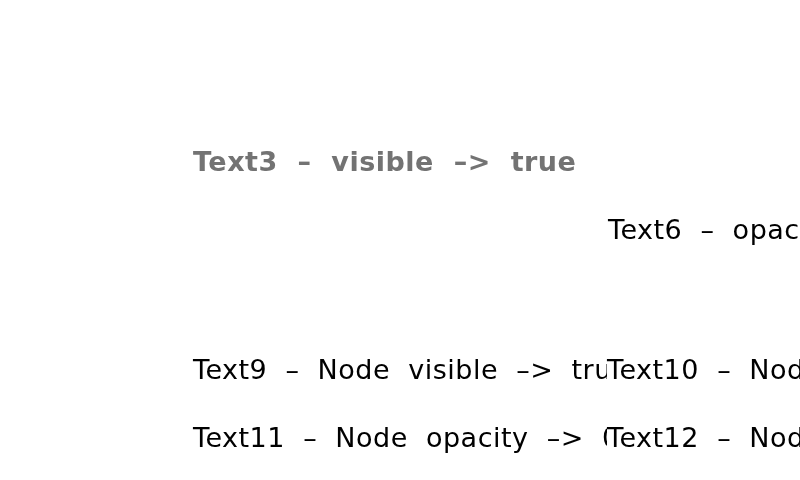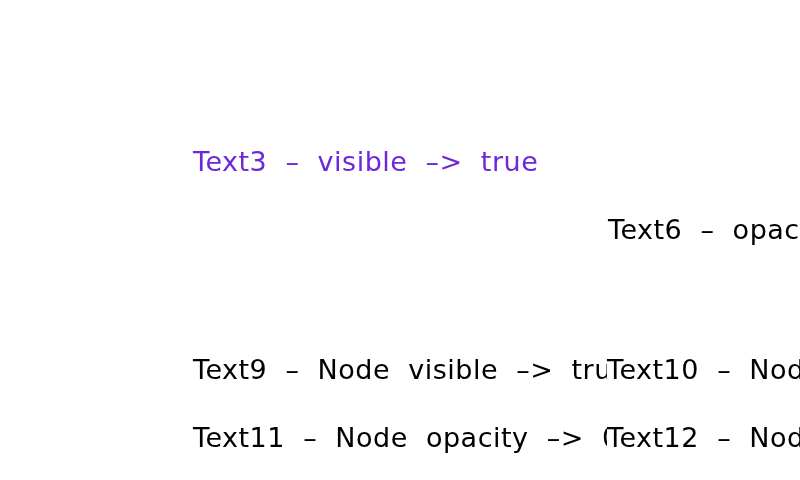--- a/index.html
+++ b/index.html
@@ -27,19 +27,19 @@
     font-family: "DejaVu Sans", sans-serif;
   }
   
   .layer-base    { z-index: 1; }
   .layer-overlay { z-index: 2; }
 </style>
 </head>
 <body>
 
 <div id="canvas" style="width: 800px; height: 480px; background: rgb(255, 255, 255);">
-    <div class="label layer-base" style="left: 193px; top: 148px; color: #6d28d9;">Text3  –  visible  –&gt;  true</div>
+    <div class="label layer-base" style="left: 193px; top: 148px; color: #737373; font-weight: bold;">Text3  –  visible  –&gt;  true</div>
     <div class="label layer-base" style="left: 608px; top: 216px; color: rgb(0, 0, 0);">Text6  –  opacity</div>
     <div class="label layer-base" style="left: 193px; top: 356px; color: rgb(0, 0, 0);">Text9  –  Node  visible  –&gt;  true</div>
     <div class="label layer-overlay" style="left: 607px; top: 356px; color: rgb(0, 0, 0);">Text10  –  Node</div>
     <div class="label layer-base" style="left: 193px; top: 424px; color: rgb(0, 0, 0);">Text11  –  Node  opacity  –&gt;  0</div>
     <div class="label layer-overlay" style="left: 607px; top: 424px; color: rgb(0, 0, 0);">Text12  –  Node</div>
   </div>
 
 </body></html>

